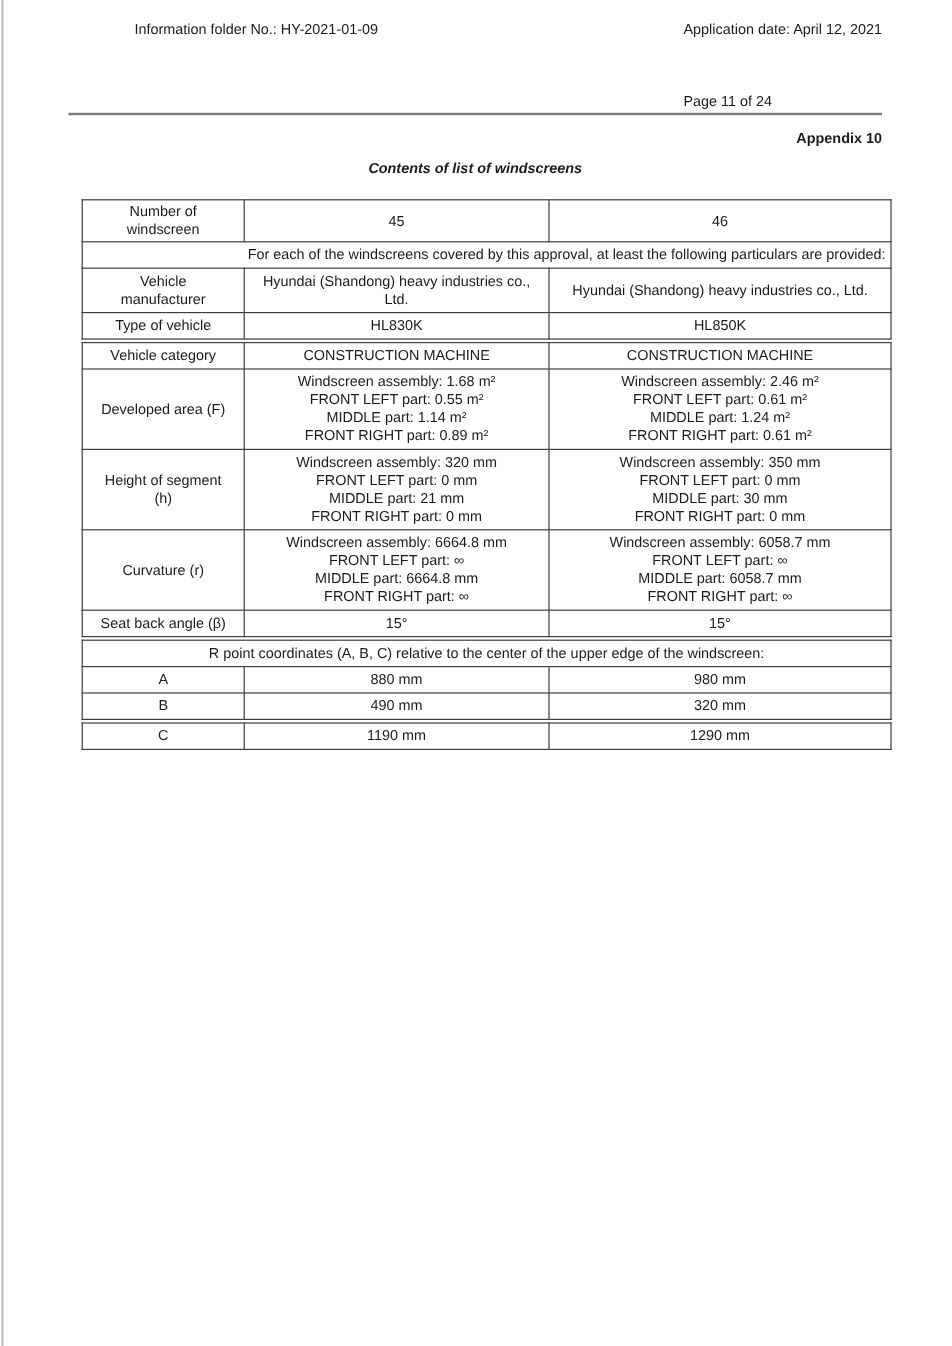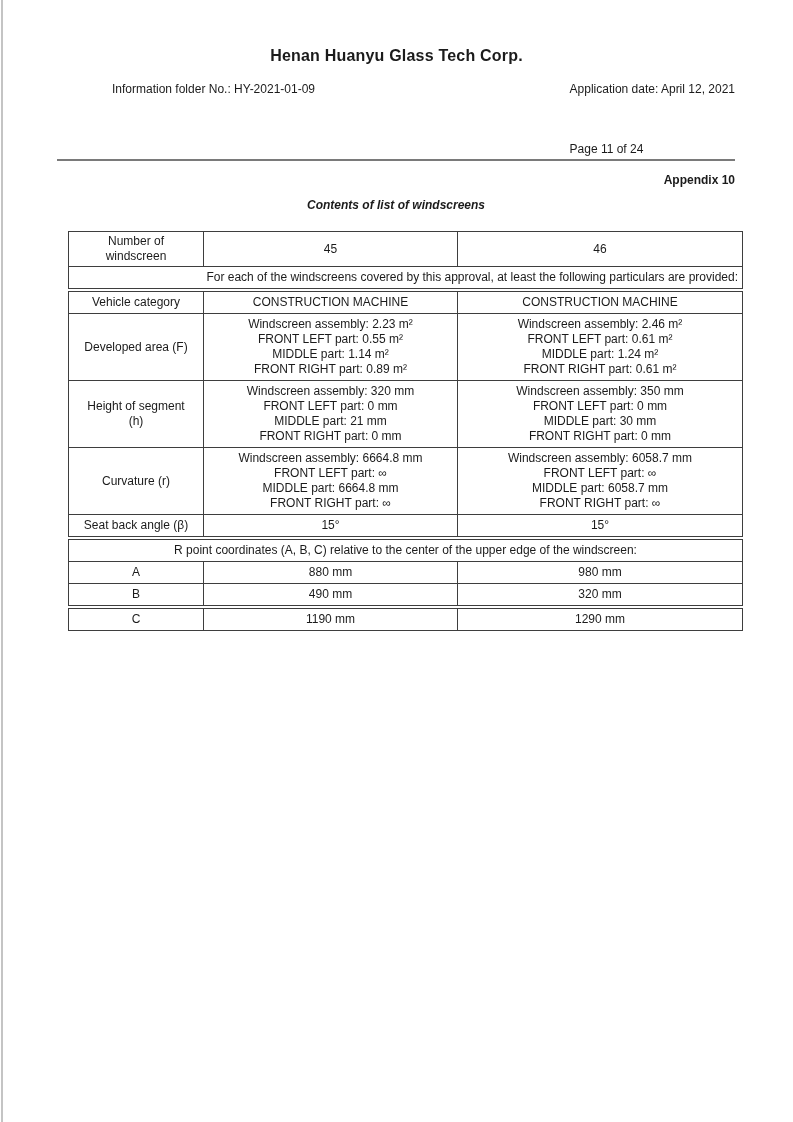--- a/index.html
+++ b/index.html
@@ -86,21 +86,20 @@
   col.c1 { width: 135px; }
   col.c2 { width: 254px; }
   col.c3 { width: 285px; }
 </style>
 </head>
 <body>
 
 <div class="page">
   <div class="scan-edge"></div>
 
-  <h1 class="company">Henan Huanyu Glass Tech Corp.</h1>
 
   <div class="content">
 
     <div class="meta-row">
       <span class="info-folder">Information folder No.: HY-2021-01-09</span>
       <span class="meta-right">
         <span>Application date: April 12, 2021</span>
         <span>Page 11 of 24</span>
       </span>
     </div>
@@ -118,39 +117,49 @@
         </colgroup>
       <tbody>
         <tr>
           <td class="lbl">Number of windscreen</td>
           <td>45</td>
           <td>46</td>
         </tr>
         <tr>
           <td class="note-left" colspan="3">For each of the windscreens covered by this approval, at least the following particulars are provided:</td>
         </tr>
+        <tr>
+          <td class="lbl">Vehicle manufacturer</td>
+          <td>Hyundai (Shandong) heavy industries co., Ltd.</td>
+          <td>Hyundai (Shandong) heavy industries co., Ltd.</td>
+        </tr>
+        <tr>
+          <td class="lbl">Type of vehicle</td>
+          <td>HL830K</td>
+          <td>HL850K</td>
+        </tr>
       </tbody>
     </table>
 
     <table class="ws-table">
       <colgroup>
           <col class="c1">
           <col class="c2">
           <col class="c3">
         </colgroup>
       <tbody>
         <tr>
           <td class="lbl">Vehicle category</td>
           <td>CONSTRUCTION MACHINE</td>
           <td>CONSTRUCTION MACHINE</td>
         </tr>
         <tr>
           <td class="lbl">Developed area (F)</td>
           <td>
-            <div>Windscreen assembly: 2.23 m²</div>
+            <div>Windscreen assembly: 1.68 m²</div>
             <div>FRONT LEFT part: 0.55 m²</div>
             <div>MIDDLE part: 1.14 m²</div>
             <div>FRONT RIGHT part: 0.89 m²</div>
           </td>
           <td>
             <div>Windscreen assembly: 2.46 m²</div>
             <div>FRONT LEFT part: 0.61 m²</div>
             <div>MIDDLE part: 1.24 m²</div>
             <div>FRONT RIGHT part: 0.61 m²</div>
           </td>

